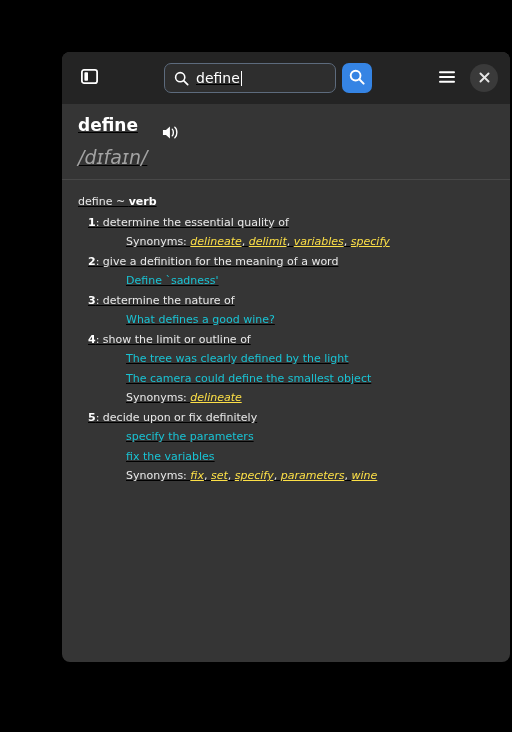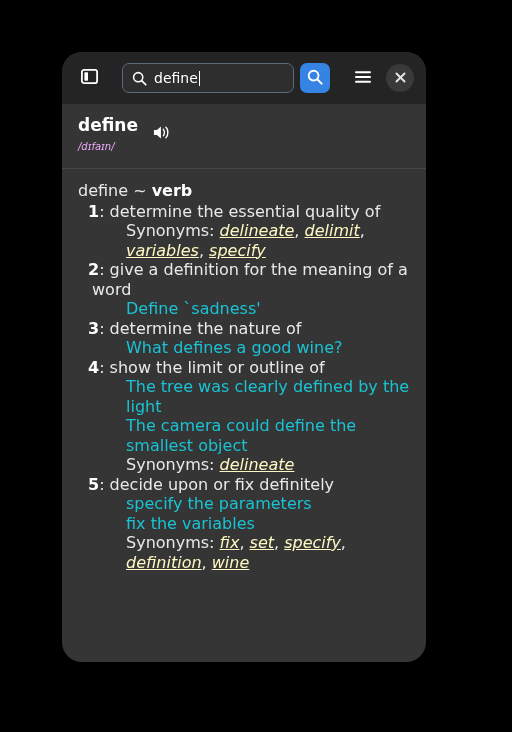--- a/index.html
+++ b/index.html
@@ -9,28 +9,29 @@
     width: 512px;
     height: 732px;
     overflow: hidden;
     font-family: "DejaVu Sans", "Liberation Sans", sans-serif;
   }
 
   #app-window {
     position: absolute;
     left: 62px;
     top: 52px;
-    width: 364px;
+    width: 448px;
     height: 610px;
     background: #353535;
-    border-radius: 20px;
+    border-radius: 8px;
     overflow: hidden;
     display: flex;
     flex-direction: column;
     box-shadow: 0 2px 10px rgba(0,0,0,0.6);
+    text-decoration: underline;
   }
 
   
   .toolbar {
     height: 52px;
     min-height: 52px;
     background: #242424;
     display: flex;
     align-items: center;
     padding: 0 12px;
@@ -133,63 +134,63 @@
     background: #353535;
   }
   .word-block { display: flex; flex-direction: column; }
   .headword {
     color: #ffffff;
     font-size: 17px;
     font-weight: bold;
     line-height: 22px;
   }
   .pronunciation {
-    color: #f0abfc;
-    font-size: 10px;
+    color: #a3a3a3;
+    font-size: 19px;
     font-style: italic;
     line-height: 19px;
-    margin-top: 1px;
+    margin-top: 12px;
   }
   .speak-btn {
     background: transparent;
     border: none;
     cursor: pointer;
     padding: 0;
     margin-top: 10px;
     display: flex;
     align-items: center;
     justify-content: center;
   }
 
   
   .definitions {
     flex: 1 1 auto;
     overflow-y: auto;
     padding: 12px 14px 14px 16px;
     color: #e9e9e9;
-    font-size: 16px;
+    font-size: 11px;
     line-height: 19.5px;
   }
 
   .lemma-line { margin-bottom: 1px; }
   .lemma-line .pos { font-weight: bold; color: #ffffff; }
 
   .sense { }
   .sense-head { padding-left: 14px; text-indent: -4px; }
   .sense-num { font-weight: bold; color: #ffffff; }
   .example {
     color: #19c3d4;
     padding-left: 48px;
   }
   .syn-line {
     padding-left: 48px;
     text-indent: 0;
   }
   .syn-link {
-    color: #fef9c3;
+    color: #fde047;
     font-style: italic;
     text-decoration: underline;
     cursor: pointer;
   }
   .syn-label { color: #e9e9e9; }
 </style>
 </head>
 <body>
 
 <div id="app-window">
@@ -282,18 +283,18 @@
         <div class="sense">
           <div class="sense-head"><span class="sense-num">4</span><span>: show the limit or outline of</span></div>
           <div class="example">The tree was clearly defined by the light</div>
           <div class="example">The camera could define the smallest object</div>
           <div class="syn-line"><span class="syn-label">Synonyms: </span><span class="syn-link">delineate</span></div>
         </div>
         <div class="sense">
           <div class="sense-head"><span class="sense-num">5</span><span>: decide upon or fix definitely</span></div>
           <div class="example">specify the parameters</div>
           <div class="example">fix the variables</div>
-          <div class="syn-line"><span class="syn-label">Synonyms: </span><span class="syn-link">fix</span><span>, </span><span class="syn-link">set</span><span>, </span><span class="syn-link">specify</span><span>, </span><span class="syn-link">definition</span><span>, </span><span class="syn-link">wine</span></div>
+          <div class="syn-line"><span class="syn-label">Synonyms: </span><span class="syn-link">fix</span><span>, </span><span class="syn-link">set</span><span>, </span><span class="syn-link">specify</span><span>, </span><span class="syn-link">parameters</span><span>, </span><span class="syn-link">wine</span></div>
         </div>
       </div>
   </div>
 
 </div>
 
 </body></html>

